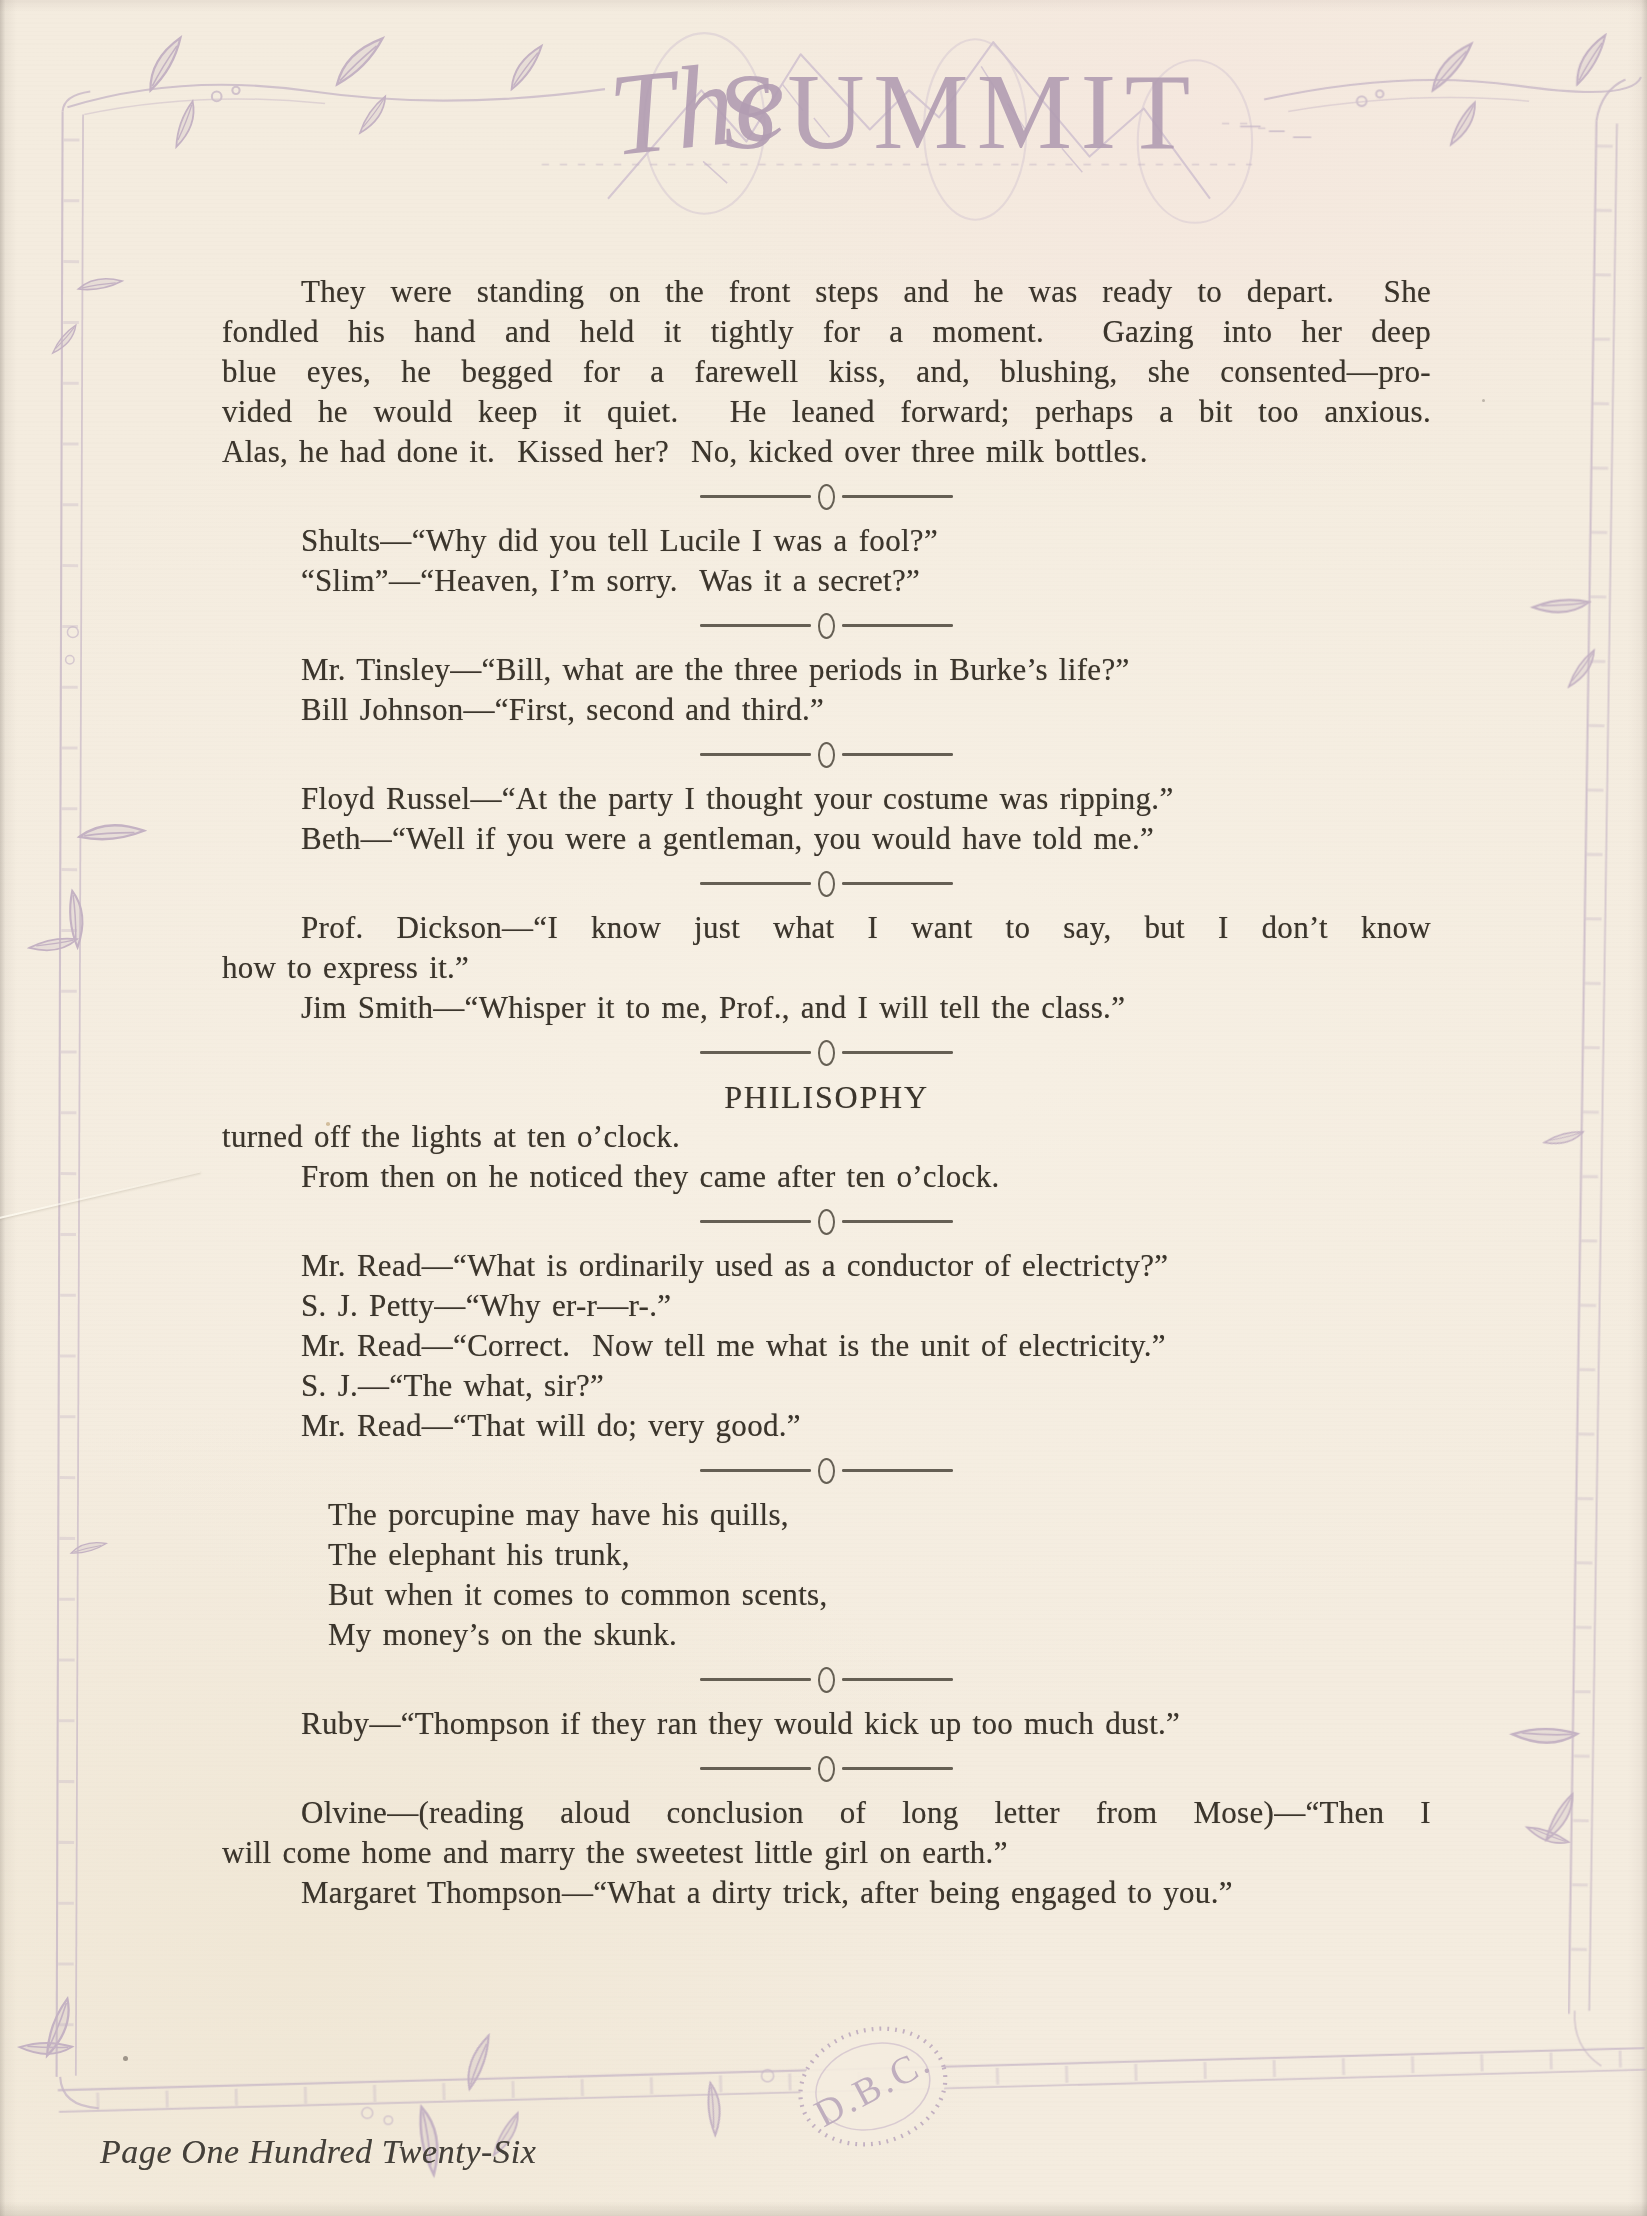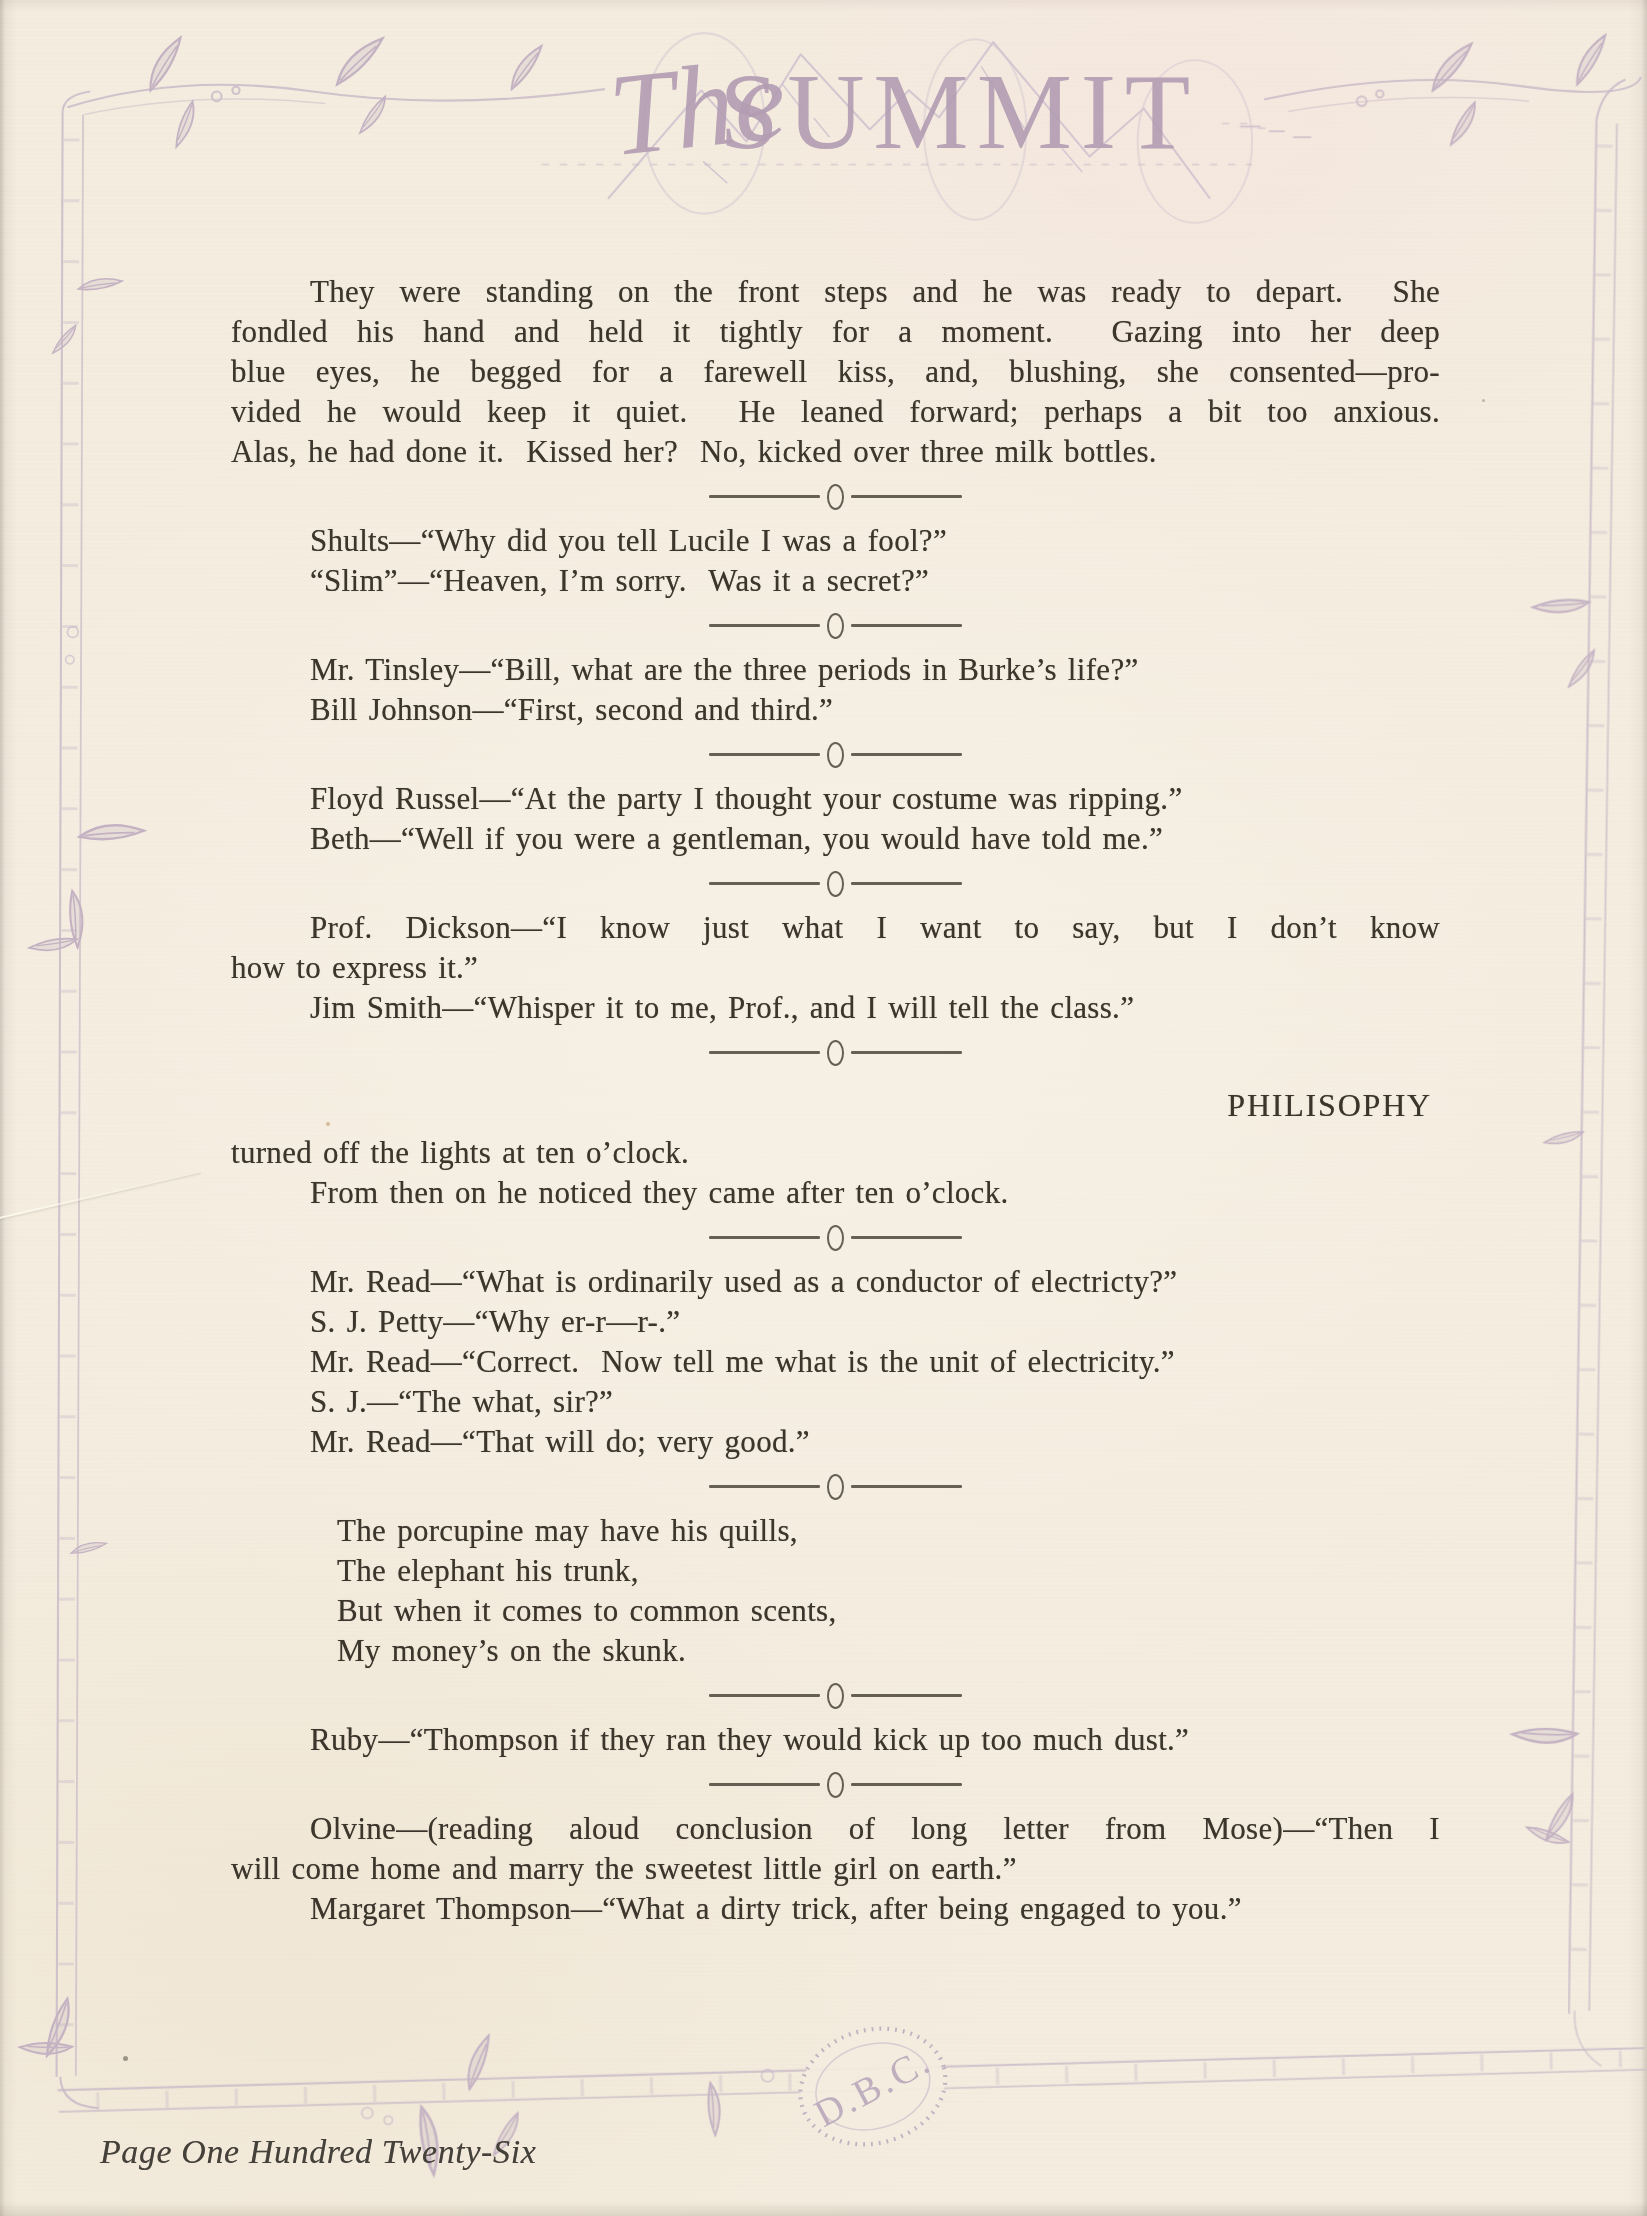--- a/index.html
+++ b/index.html
@@ -14,35 +14,35 @@
       radial-gradient(1204px 963px at 50% 45%, rgba(248,242,231,0.65), rgba(248,242,231,0) 80%),
       linear-gradient(90deg, rgba(108,98,90,0.30) 0px, rgba(160,150,140,0.12) 5.4px, rgba(160,150,140,0) 17px),
       linear-gradient(270deg, rgba(118,106,98,0.28) 0px, rgba(170,155,150,0.10) 6px, rgba(170,155,150,0) 19px),
       linear-gradient(0deg, rgba(118,108,92,0.22) 0px, rgba(118,108,92,0) 14.5px),
       linear-gradient(180deg, rgba(150,130,125,0.12) 0px, rgba(150,130,125,0) 12px),
       repeating-linear-gradient(0deg, rgba(90,80,70,0.012) 0 1.2px, rgba(0,0,0,0) 1.2px 4.2px),
       #f4ecdf;
   }
   .ornament-svg{position:absolute;left:0;top:0;pointer-events:none;}
   .text-col{
-    position:absolute;left:231px;top:272px;width:1209px;
+    position:absolute;left:222px;top:272px;width:1209px;
     font-size:31px;line-height:40px;color:#3b352c;
     letter-spacing:0.3px;word-spacing:3px;
     text-shadow:0 0 0.6px rgba(59,53,44,0.5), 0 0 1.8px rgba(59,53,44,0.12);
   }
   .ln{min-height:40px;}
   .ind{padding-left:79px;}
   .jst{text-align:justify;text-align-last:justify;-moz-text-align-last:justify;}
   .poem-ln{padding-left:106px;}
   .divider{height:49px;display:flex;align-items:center;justify-content:center;}
   .d-rule{width:111px;height:2.4px;background:#464035;opacity:0.82;border-radius:1.2px;}
   .d-oval{width:13.2px;height:22px;border:2.4px solid #464035;border-radius:50%;margin:0 6.6px;opacity:0.82;}
   .phil-heading{
-    text-align:right;letter-spacing:1.8px;font-size:32px;line-height:40px;
-    font-weight:normal;margin:8px;min-height:40px;
+    text-align:center;letter-spacing:1.8px;font-size:32px;line-height:40px;
+    font-weight:normal;margin:0;min-height:40px;
   }
   .page-number{
     position:absolute;left:100px;top:2133px;
     font-size:34px;font-style:italic;color:#44403a;letter-spacing:0.6px;
     text-shadow:0 0 0.6px rgba(59,53,44,0.45);
   }
   .crease{
     position:absolute;left:-14.5px;top:1195px;width:217px;height:2.4px;
     background:linear-gradient(90deg, rgba(255,252,242,0.85), rgba(255,252,242,0));
     box-shadow:0 1.2px 1.8px rgba(160,150,130,0.30);

